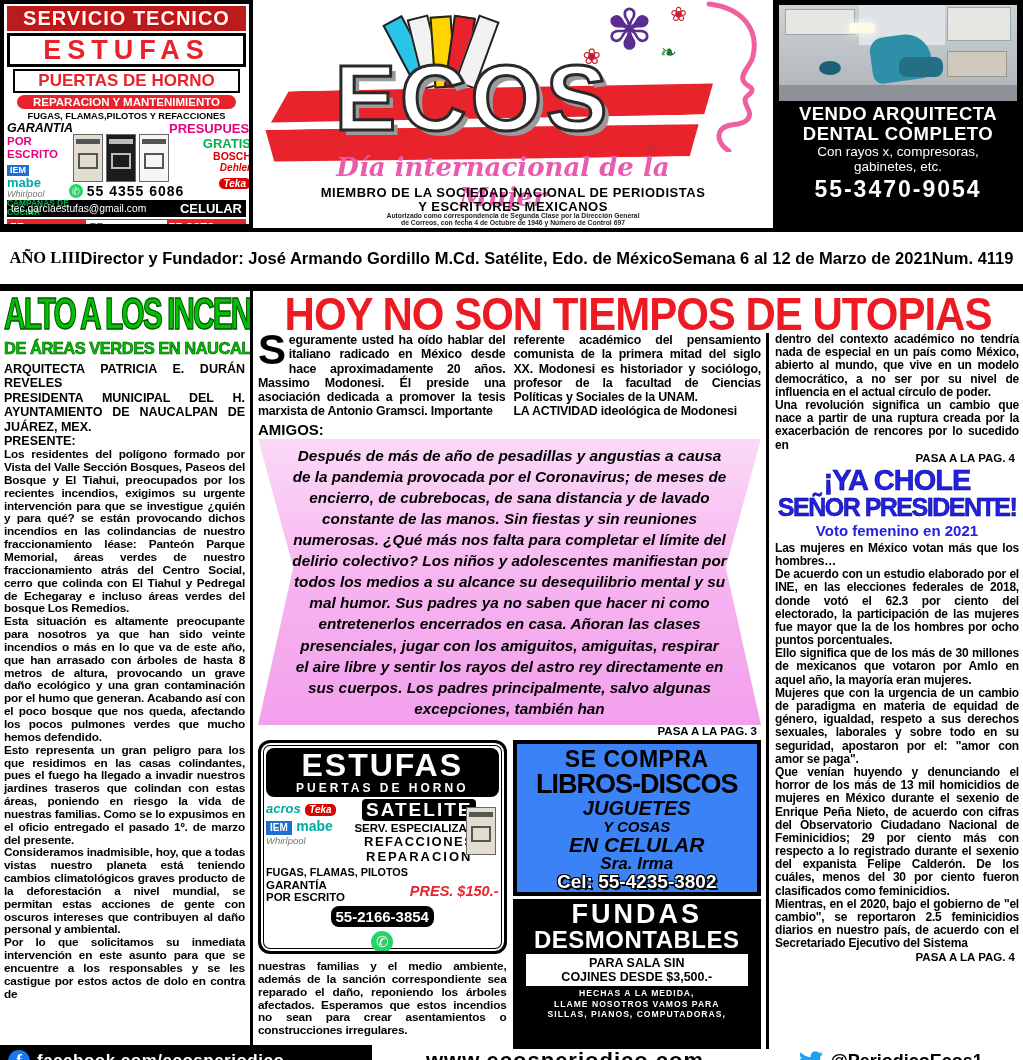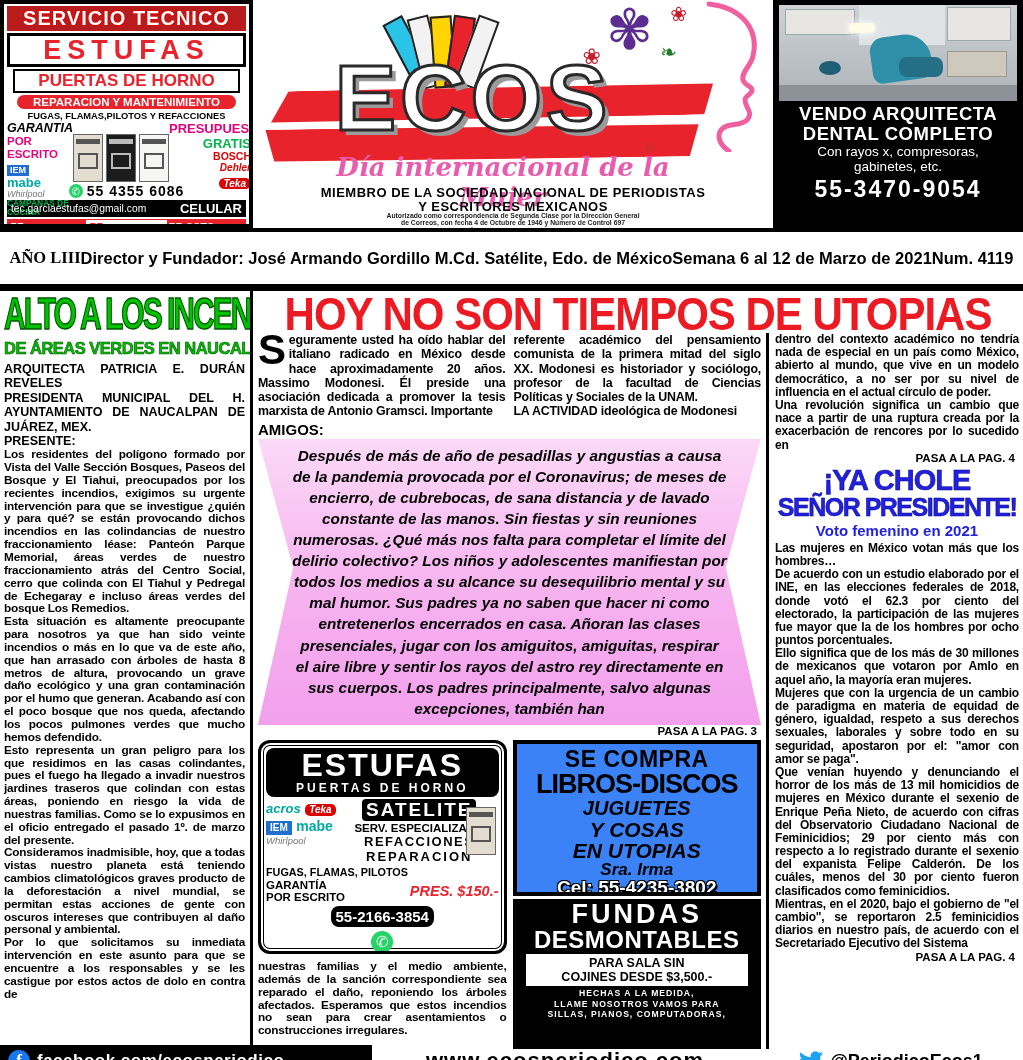--- a/index.html
+++ b/index.html
@@ -178,21 +178,21 @@
   .sat-ph2 { font-weight:900; font-size:19.5px; letter-spacing:0.5px; }
 
   .cont-text { margin-top:6px; }
 
   
   .ad-secompra { border:4px solid #000; background:#3b82f6; text-align:center; padding:3px 2px 2px;
                  height:156px; overflow:hidden; }
   .sc-l1 { font-weight:900; font-size:23px; line-height:1.05; letter-spacing:0.5px; }
   .sc-l2 { font-weight:900; font-size:27px; line-height:1.0; letter-spacing:-1px; }
   .sc-l3 { font-style:italic; font-weight:700; font-size:20px; line-height:1.02; }
-  .sc-l4 { font-style:italic; font-weight:700; font-size:21px; line-height:1.02; }
+  .sc-l4 { font-style:italic; font-weight:700; font-size:15px; line-height:1.02; }
   .sc-l5 { font-style:italic; font-weight:700; font-size:21px; line-height:1.02; }
   .sc-l6 { font-style:italic; font-weight:700; font-size:17px; line-height:1.0; }
   .sc-ph { font-weight:900; font-size:19px; color:#fff; line-height:1.0;
            text-shadow:-1px -1px 0 #000,1px -1px 0 #000,-1px 1px 0 #000,2px 2px 0 #000; }
 
   
   .ad-fundas { background:#000; color:#fff; text-align:center; margin-top:3px; padding:3px 3px 2px;
                height:150px; overflow:hidden; }
   .fd-t1 { font-weight:900; font-size:27px; line-height:0.95; letter-spacing:3px; }
   .fd-t2 { font-weight:900; font-size:24px; line-height:1.0; letter-spacing:0.5px; }
@@ -424,21 +424,21 @@
 
               </div>
             </div>
 
             <div class="mid-half">
               <div class="ad-secompra">
                 <div class="sc-l1">SE COMPRA</div>
                 <div class="sc-l2">LIBROS-DISCOS</div>
                 <div class="sc-l3">JUGUETES</div>
                 <div class="sc-l4">Y COSAS</div>
-                <div class="sc-l5">EN UTOPIAS</div>
+                <div class="sc-l5">EN CELULAR</div>
                 <div class="sc-l6">Sra. Irma</div>
                 <div class="sc-ph">Cel: 55-4235-3802</div>
               </div>
               <div class="ad-fundas">
                 <div class="fd-t1">FUNDAS</div>
                 <div class="fd-t2">DESMONTABLES</div>
                 <div class="fd-box">
                   <div>PARA SALA SIN</div>
                   <div>COJINES DESDE $3,500.-</div>
                 </div>

